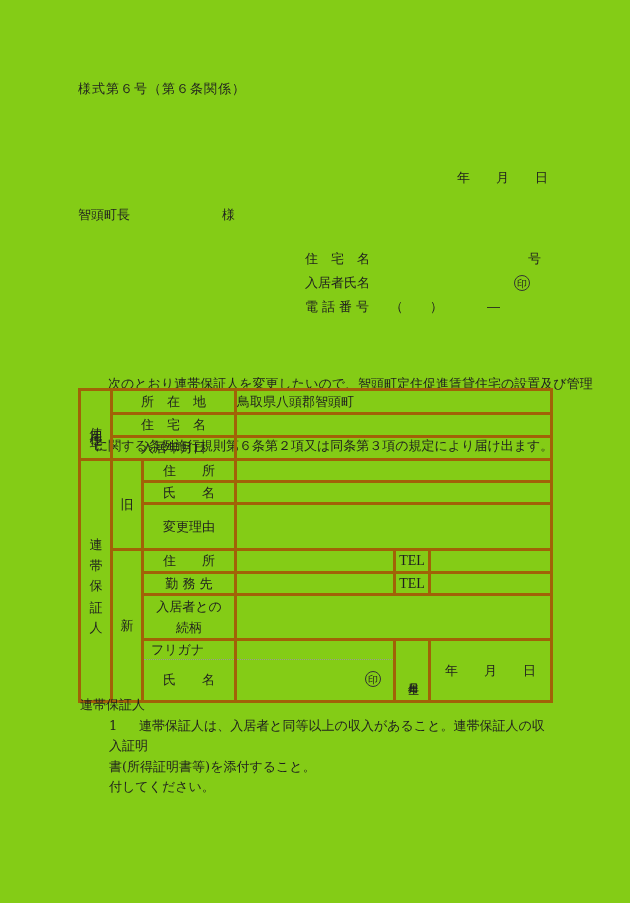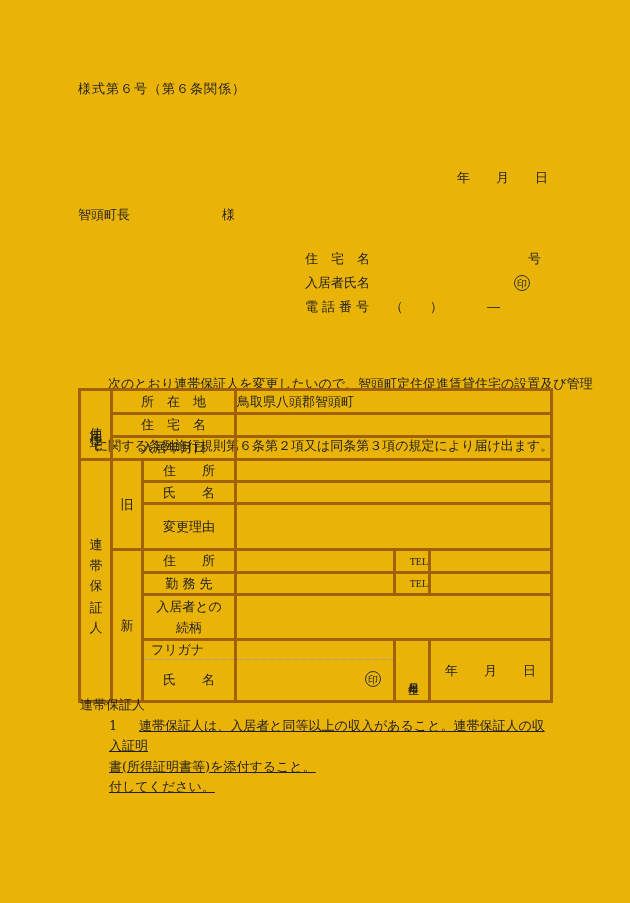--- a/index.html
+++ b/index.html
@@ -1,20 +1,20 @@
 <!DOCTYPE html>
 <html lang="ja"><head>
 <meta charset="utf-8">
 <style>
   * { margin:0; padding:0; box-sizing:border-box; }
   html,body { background:#e8e8e8; }
   .page {
     position:relative;
     width:630px; height:903px;
-    background:#eab308;
+    background:#84cc16;
     font-family:"DejaVu Serif","Liberation Serif",serif;
     font-size:13px; color:#1f1f1f;
     margin:0 auto;
     overflow:hidden;
   }
   .content { position:absolute; left:78px; top:0; width:472px; height:903px; }
 
   .form-number { position:absolute; top:80px; left:0; letter-spacing:1px; }
   .doc-title   { position:absolute; top:115px; left:0; width:100%; text-align:center; letter-spacing:0.5px; }
   .date-line   { position:absolute; top:169px; left:0; width:100%; text-align:right; padding-right:2px; }
@@ -47,32 +47,32 @@
   td.vhead { text-align:center; vertical-align:middle; }
   .vtext { writing-mode:vertical-rl; text-orientation:upright; display:inline-block; }
   .vt-housing   { letter-spacing:3px; }
   .vt-guarantor { letter-spacing:21px; }
   .vt-birth     { font-size:11px; letter-spacing:0px; }
   td.sublabel { text-align:center; vertical-align:middle; }
   td.rowlabel { text-align:center; vertical-align:middle; white-space:pre; }
   td.rowlabel.wrap { white-space:normal; padding:0 6px; line-height:21px; }
   td.rowlabel.furi { text-align:left; padding-left:7px; }
   td.value { vertical-align:middle; }
-  td.telcell { text-align:right; vertical-align:middle; font-size:10px;
+  td.telcell { text-align:center; vertical-align:middle; font-size:14px;
                font-family:"Liberation Serif","DejaVu Serif",serif; }
   td.datecell { text-align:center; vertical-align:middle; white-space:pre; }
   tr.h24{height:24px} tr.h23{height:23px} tr.h22{height:22px}
   tr.h46{height:46px} tr.h39{height:39px} tr.h18{height:18px} tr.h42{height:42px}
   td.dot-b { border-bottom:1px dotted #999; }
   td.dot-t { border-top:1px dotted #999; }
   td.sealcell { position:relative; }
   td.sealcell .seal { position:absolute; right:12px; top:50%; margin-top:-9px; }
 
   .attachments { position:absolute; top:695px; left:2px; width:470px; line-height:20.5px; }
-  .att-item { margin-left:29px;text-decoration:underline; }
+  .att-item { margin-left:29px; }
   .att-num { display:inline-block; width:30px; }
 </style>
 </head>
 <body>
 
 <div class="page">
   <div class="content">
 
     <div class="form-number">様式第６号（第６条関係）</div>
     <div class="date-line">年　　月　　日</div>

